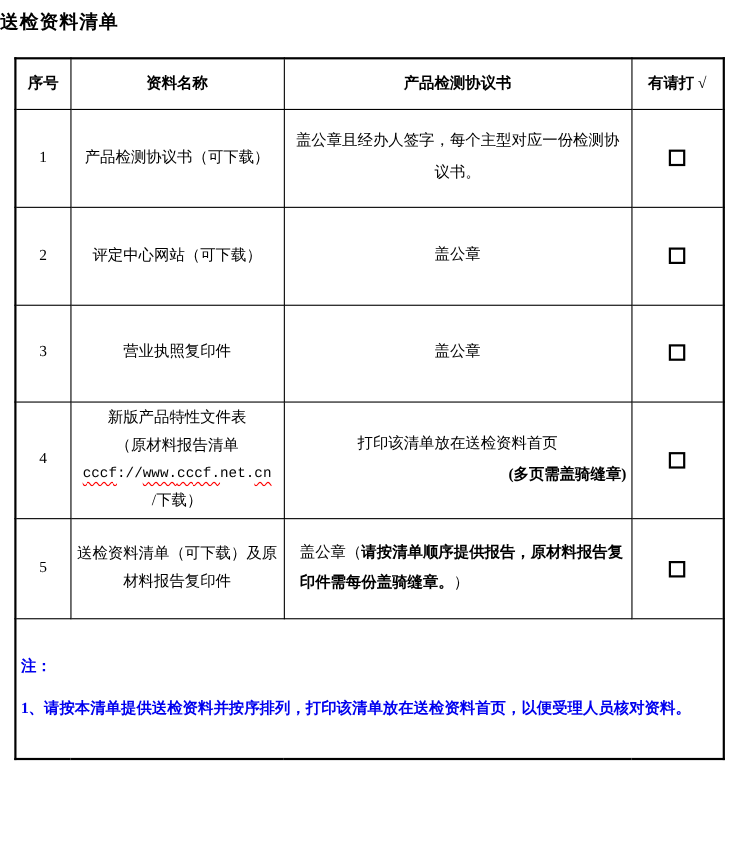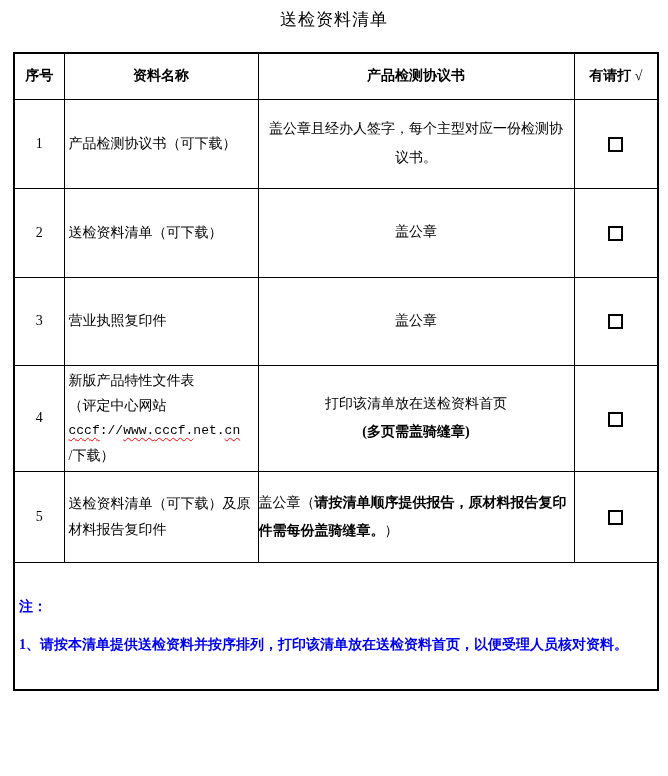--- a/index.html
+++ b/index.html
@@ -8,23 +8,22 @@
     position: relative;
     width: 668px;
     height: 776px;
     background: #ffffff;
     font-family: "Liberation Serif", serif;
     color: #000000;
     overflow: hidden;
   }
   .doc-title {
     padding-top: 8px;
-    text-align: center;
     font-size: 17px;
-    font-weight: normal;
+    font-weight: bold;
     letter-spacing: 1px;
   }
   table.materials {
     position: absolute;
     left: 13px;
     top: 52px;
     width: 644px;
     border-collapse: collapse;
     table-layout: fixed;
     border: 2px solid #000000;
@@ -41,44 +40,44 @@
     text-align: center;
     height: 46px;
   }
   .row-h1 { height: 89px; }
   .row-h2 { height: 89px; }
   .row-h3 { height: 88px; }
   .row-h4 { height: 106px; }
   .row-h5 { height: 91px; }
   td.no-cell { text-align: center; }
   td.name-cell {
-    text-align: left;
+    text-align: center;
     padding-left: 7px;
     padding-right: 4px;
     line-height: 1.85;
   }
   td.desc-cell {
     text-align: center;
     line-height: 2.05;
   }
   td.desc-cell.left {
     text-align: left;
-    padding-left: 0;
+    padding-left: 14px;
     padding-right: 6px;
   }
   td.check-cell { text-align: center; }
   .checkbox {
     display: inline-block;
     width: 15px;
     height: 15px;
     border: 2px solid #000000;
     background: #ffffff;
     vertical-align: middle;
   }
-  .bold { font-weight: bold; }
+  .bold { font-weight: bold; text-align: right; }
   .url-line {
     font-family: "Liberation Mono", monospace;
     font-size: 13px;
     letter-spacing: 0px;
     white-space: nowrap;
   }
   .wavy {
     text-decoration-line: underline;
     text-decoration-style: wavy;
     text-decoration-color: #ff0000;
@@ -123,41 +122,41 @@
       <td class="no-cell">1</td>
       <td class="name-cell">产品检测协议书（可下载）</td>
       <td class="desc-cell">盖公章且经办人签字，每个主型对应一份检测协议书。</td>
       <td class="check-cell">
         <span class="checkbox"></span>
       </td>
     </tr>
 
     <tr class="row-h2">
       <td class="no-cell">2</td>
-      <td class="name-cell">送检资料清单（可下载）</td>
+      <td class="name-cell">评定中心网站（可下载）</td>
       <td class="desc-cell">盖公章</td>
       <td class="check-cell">
         <span class="checkbox"></span>
       </td>
     </tr>
 
     <tr class="row-h3">
       <td class="no-cell">3</td>
       <td class="name-cell">营业执照复印件</td>
       <td class="desc-cell">盖公章</td>
       <td class="check-cell">
         <span class="checkbox"></span>
       </td>
     </tr>
 
     <tr class="row-h4">
       <td class="no-cell">4</td>
       <td class="name-cell">
         <div>新版产品特性文件表</div>
-        <div>（评定中心网站</div>
+        <div>（原材料报告清单</div>
         <div class="url-line"><span class="wavy">cccf</span><span>://</span><span class="wavy">www.</span><span class="wavy">cccf.</span><span>net.</span><span class="wavy">cn</span></div>
         <div>/下载）</div>
       </td>
       <td class="desc-cell">
         <div>打印该清单放在送检资料首页</div>
         <div class="bold">(多页需盖骑缝章)</div>
       </td>
       <td class="check-cell">
         <span class="checkbox"></span>
       </td>

